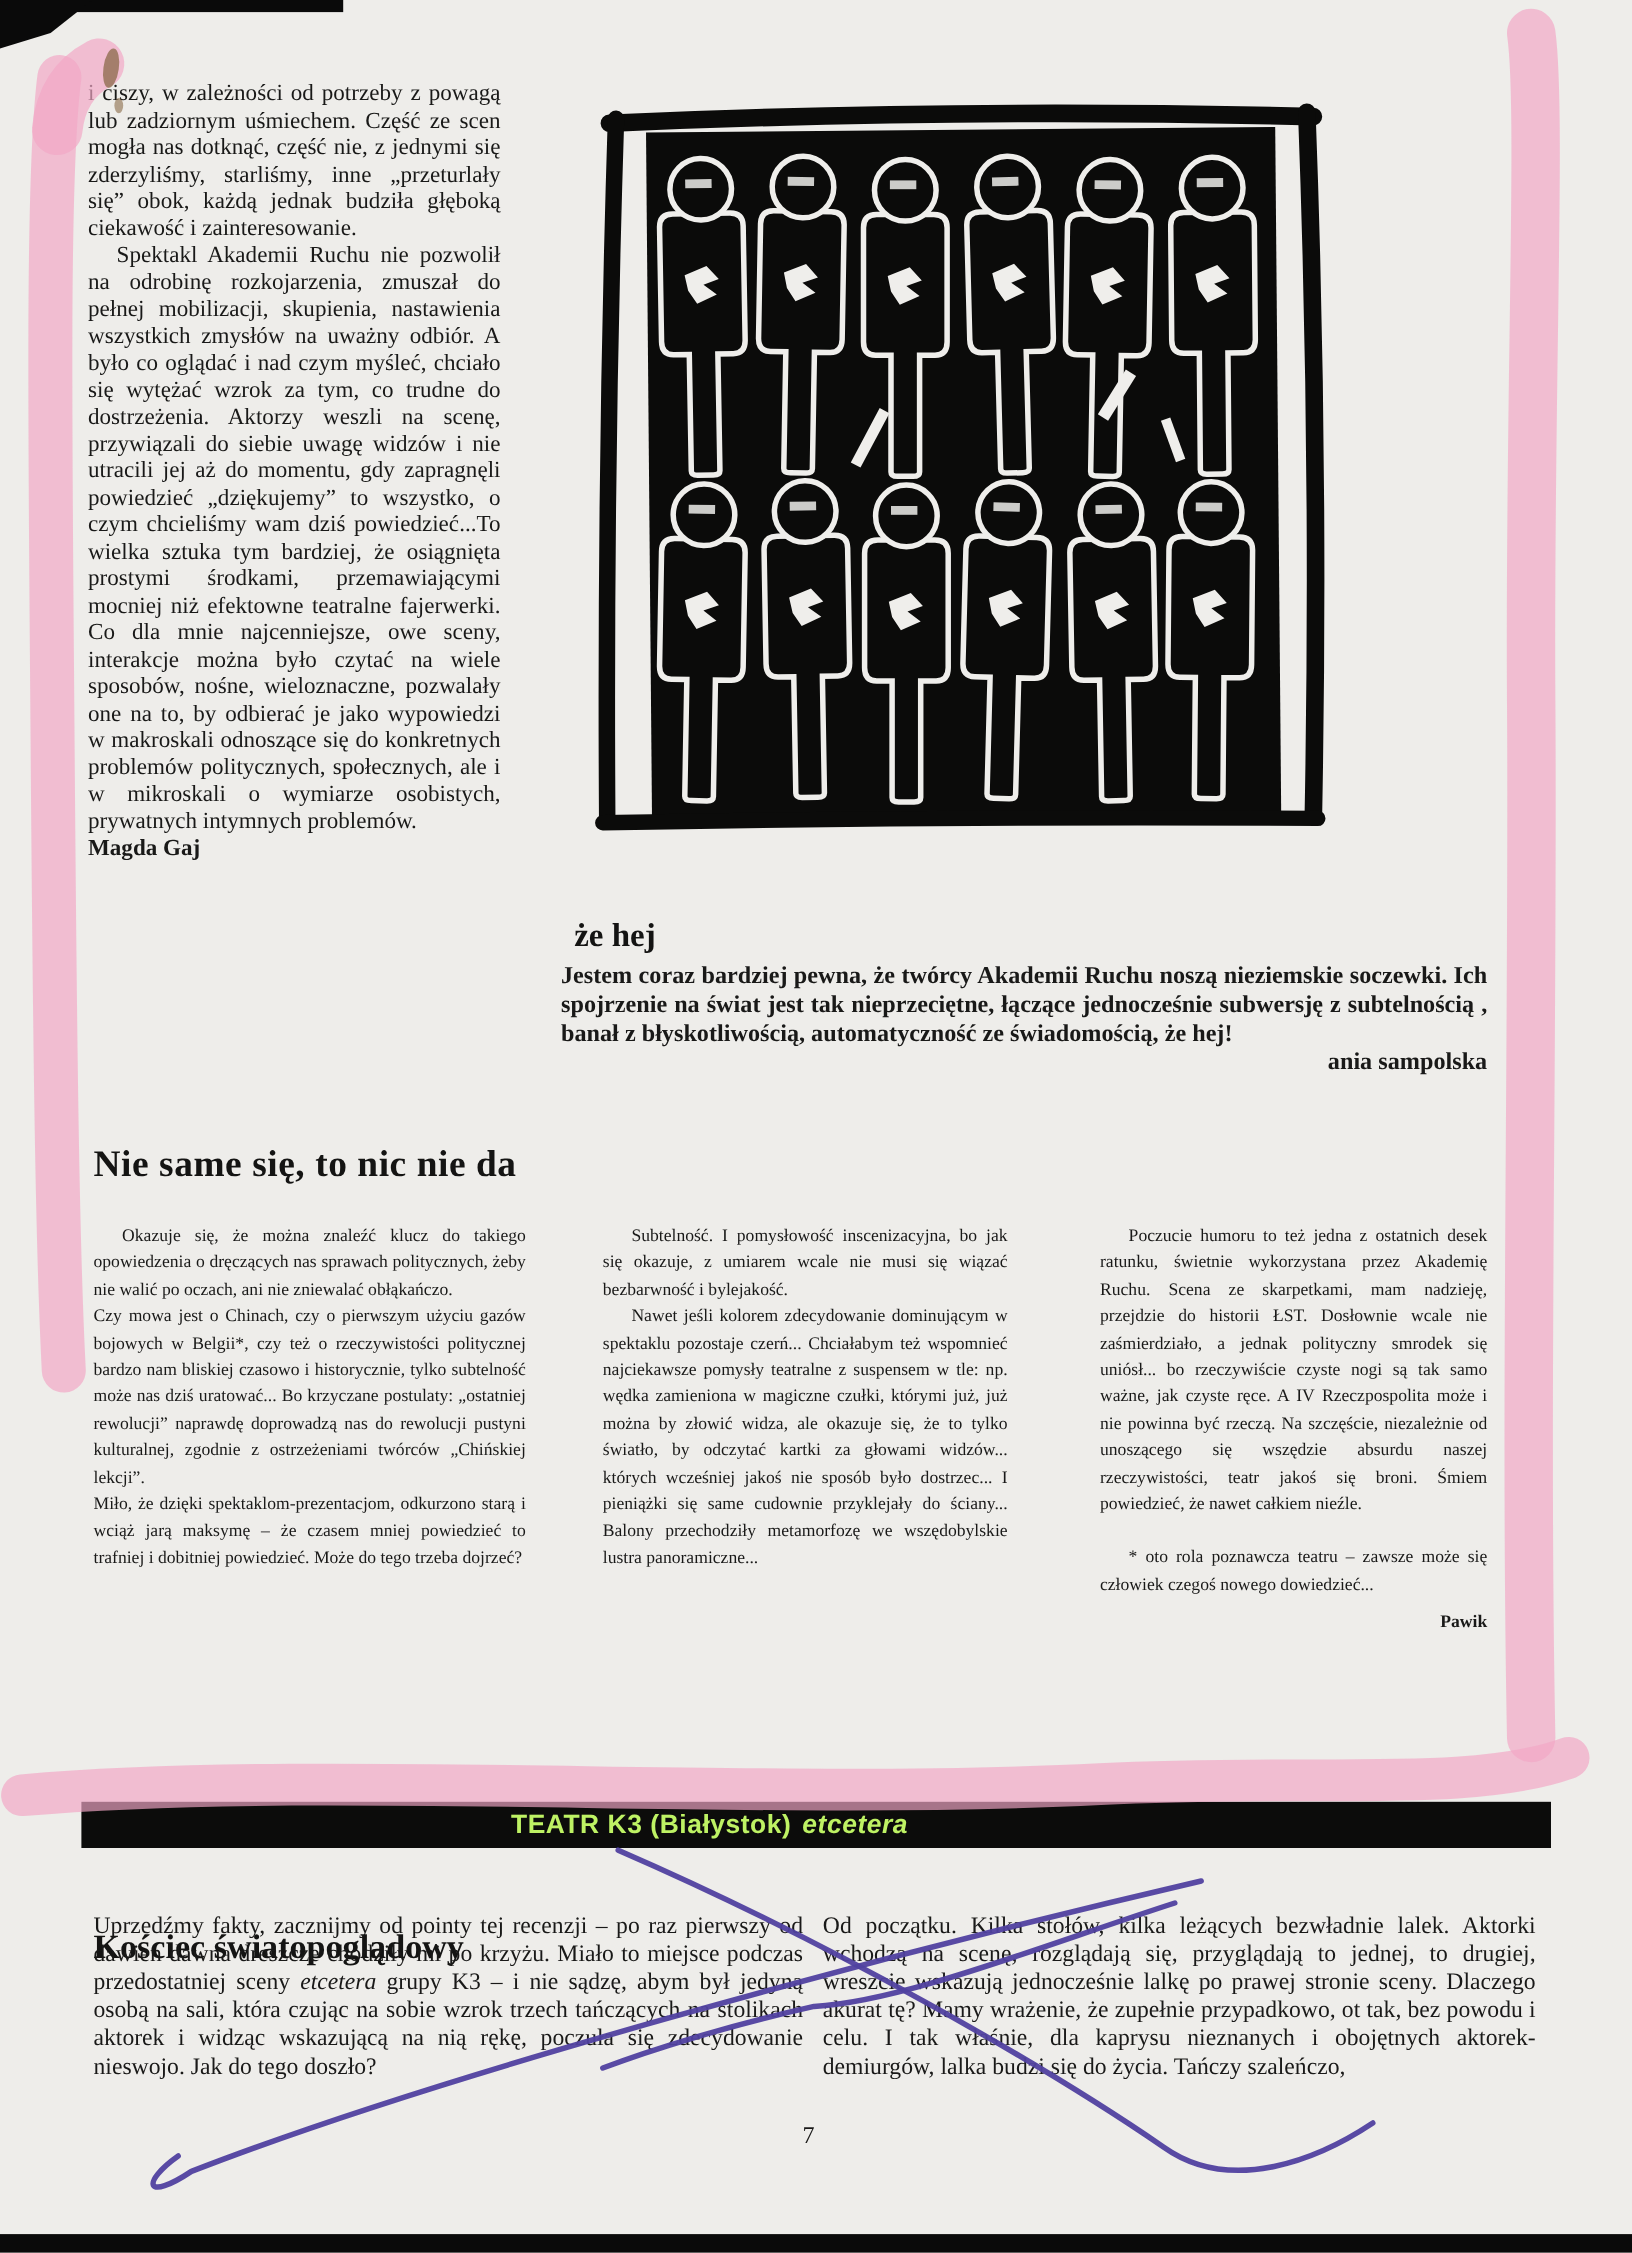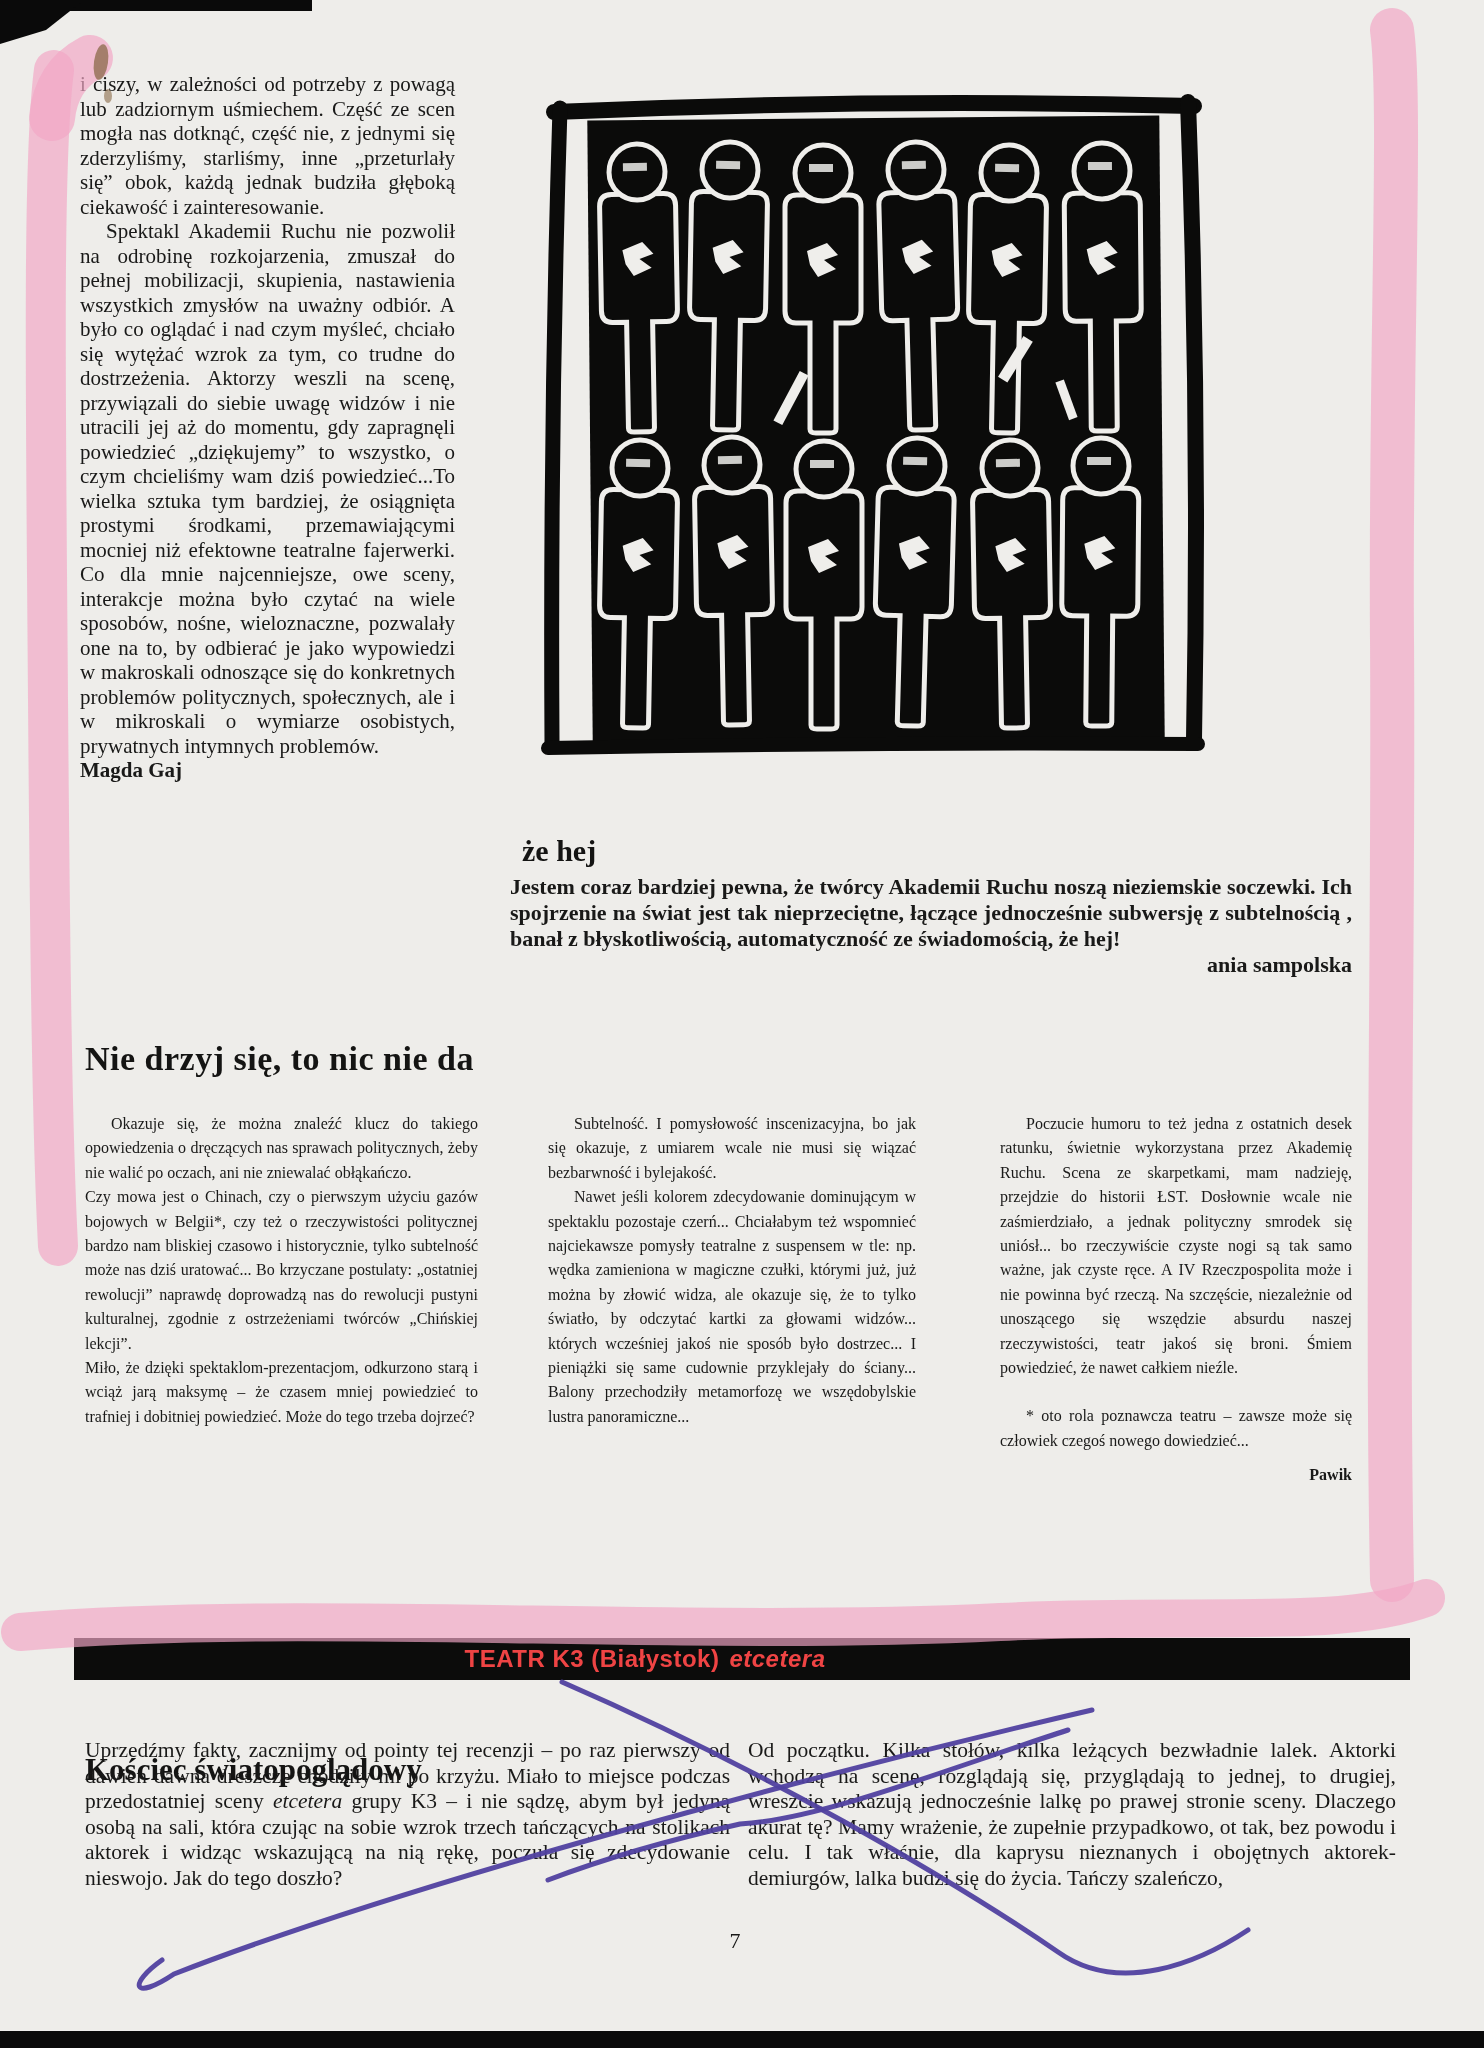--- a/index.html
+++ b/index.html
@@ -30,21 +30,21 @@
   .footnote{margin-top:24px !important;}
   .pawik{text-align:right;font-weight:bold;margin-top:10px !important;}
 
   .banner{
     position:absolute;left:74px;top:1638px;width:1336px;height:42px;
     background:#0c0c0b;
   }
   .banner-text{
     position:absolute;left:0;top:0;width:1142px;height:42px;
     display:flex;align-items:center;justify-content:center;
-    color:#ef4444;font-family:"Liberation Sans","DejaVu Sans",sans-serif;
+    color:#bef264;font-family:"Liberation Sans","DejaVu Sans",sans-serif;
     font-weight:bold;font-size:24px;letter-spacing:.5px;
   }
   .banner-text .it{font-style:italic;margin-left:10px;}
 
   .h-kosciec{position:absolute;left:85px;top:1752px;font-size:31px;font-weight:bold;}
 
   .c3{top:1738px;font-size:21.5px;line-height:25.5px;}
   .c3a{left:85px;width:645px;}
   .c3b{left:748px;width:648px;}
   .c3 .it{font-style:italic;}
@@ -112,21 +112,21 @@
       <path d="M8,668 Q330,662 658,664" stroke-width="14"></path>
     </g>
   </svg>
 
   <div class="textcol zehej">
     <h2 class="zehej-title">że hej</h2>
     <p class="zehej-body">Jestem coraz bardziej pewna, że twórcy Akademii Ruchu noszą nieziemskie soczewki. Ich spojrzenie na świat jest tak nieprzeciętne, łączące jednocześnie subwersję z subtelnością , banał z błyskotliwością, automatyczność ze świadomością, że hej!</p>
     <p class="zehej-byline">ania sampolska</p>
   </div>
 
-  <h2 class="h-nodrzyj">Nie drzyj się, to nic nie da</h2>
+  <h2 class="h-nodrzyj">Nie same się, to nic nie da</h2>
 
   <div class="textcol c2 c2a">
     <p class="ind">Okazuje się, że można znaleźć klucz do takiego opowiedzenia o dręczących nas sprawach politycznych, żeby nie walić po oczach, ani nie zniewalać obłąkańczo.</p>
     <p>Czy mowa jest o Chinach, czy o pierwszym użyciu gazów bojowych w Belgii*, czy też o rzeczywistości politycznej bardzo nam bliskiej czasowo i historycznie, tylko subtelność może nas dziś uratować... Bo krzyczane postulaty: „ostatniej rewolucji” naprawdę doprowadzą nas do rewolucji pustyni kulturalnej, zgodnie z ostrzeżeniami twórców „Chińskiej lekcji”.</p>
     <p>Miło, że dzięki spektaklom-prezentacjom, odkurzono starą i wciąż jarą maksymę – że czasem mniej powiedzieć to trafniej i dobitniej powiedzieć. Może do tego trzeba dojrzeć?</p>
   </div>
 
   <div class="textcol c2 c2b">
     <p class="ind">Subtelność. I pomysłowość inscenizacyjna, bo jak się okazuje, z umiarem wcale nie musi się wiązać bezbarwność i bylejakość.</p>
     <p class="ind">Nawet jeśli kolorem zdecydowanie dominującym w spektaklu pozostaje czerń... Chciałabym też wspomnieć najciekawsze pomysły teatralne z suspensem w tle: np. wędka zamieniona w magiczne czułki, którymi już, już można by złowić widza, ale okazuje się, że to tylko światło, by odczytać kartki za głowami widzów... których wcześniej jakoś nie sposób było dostrzec... I pieniążki się same cudownie przyklejały do ściany... Balony przechodziły metamorfozę we wszędobylskie lustra panoramiczne...</p>

